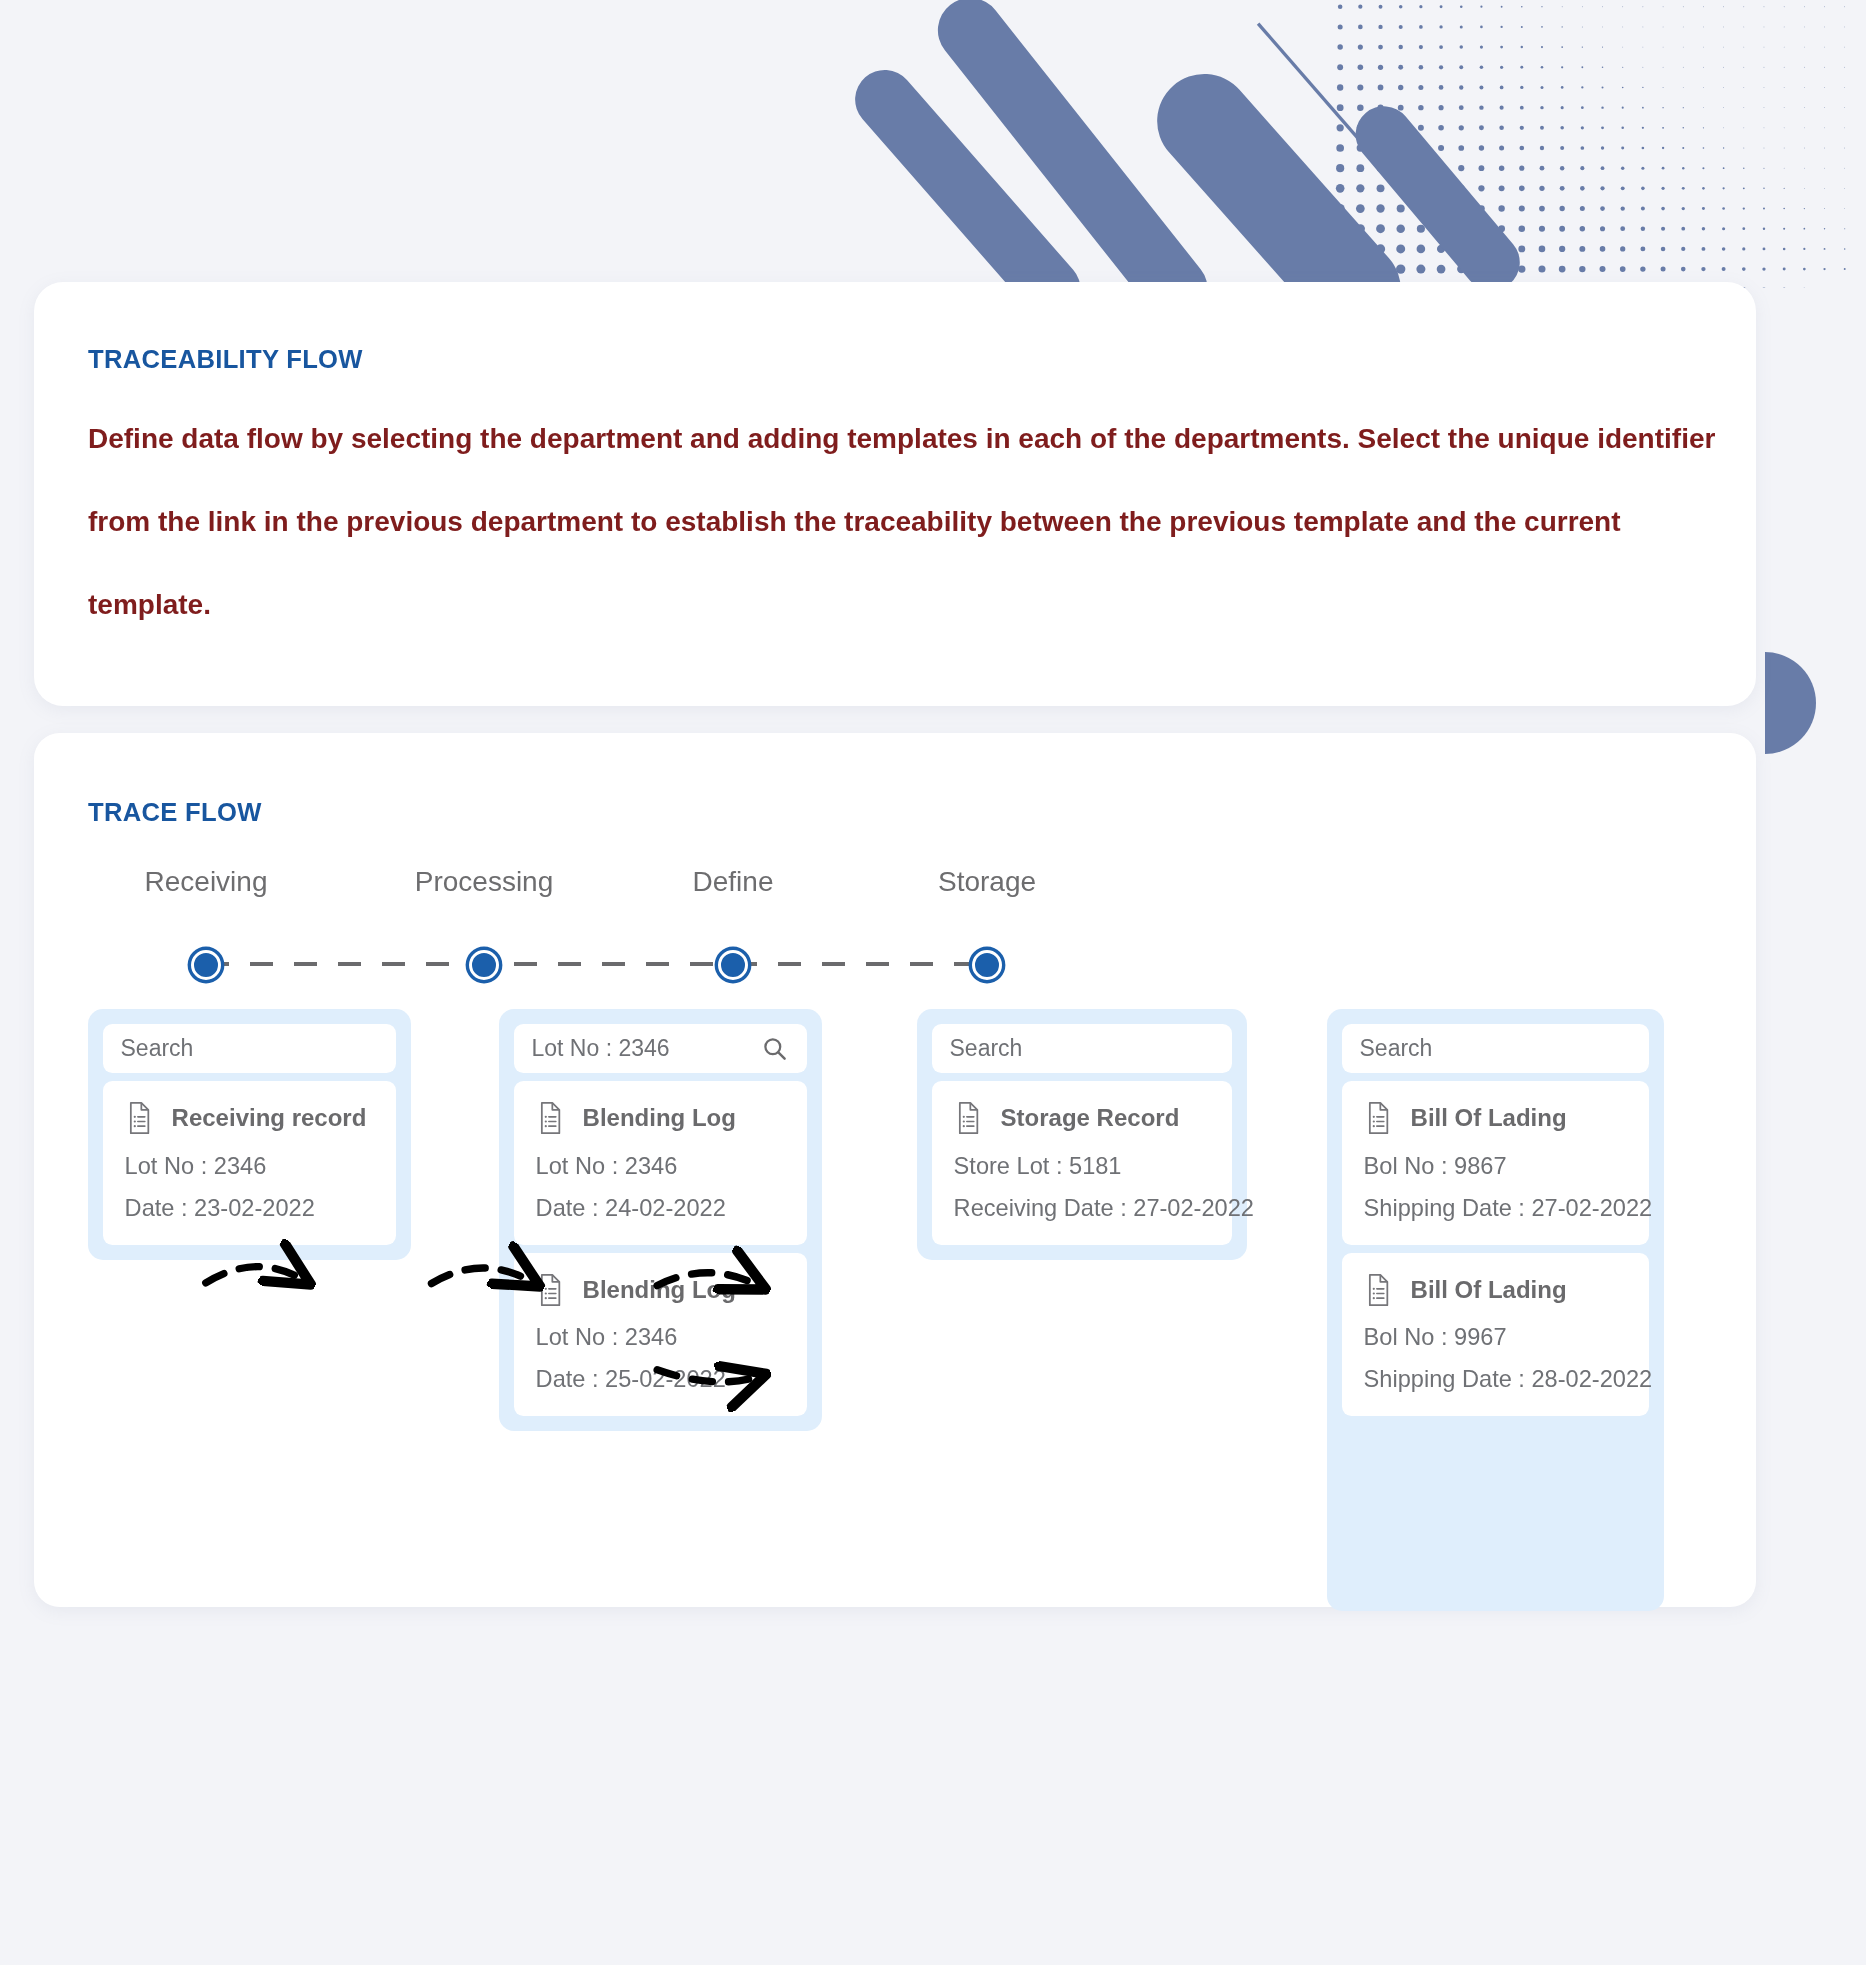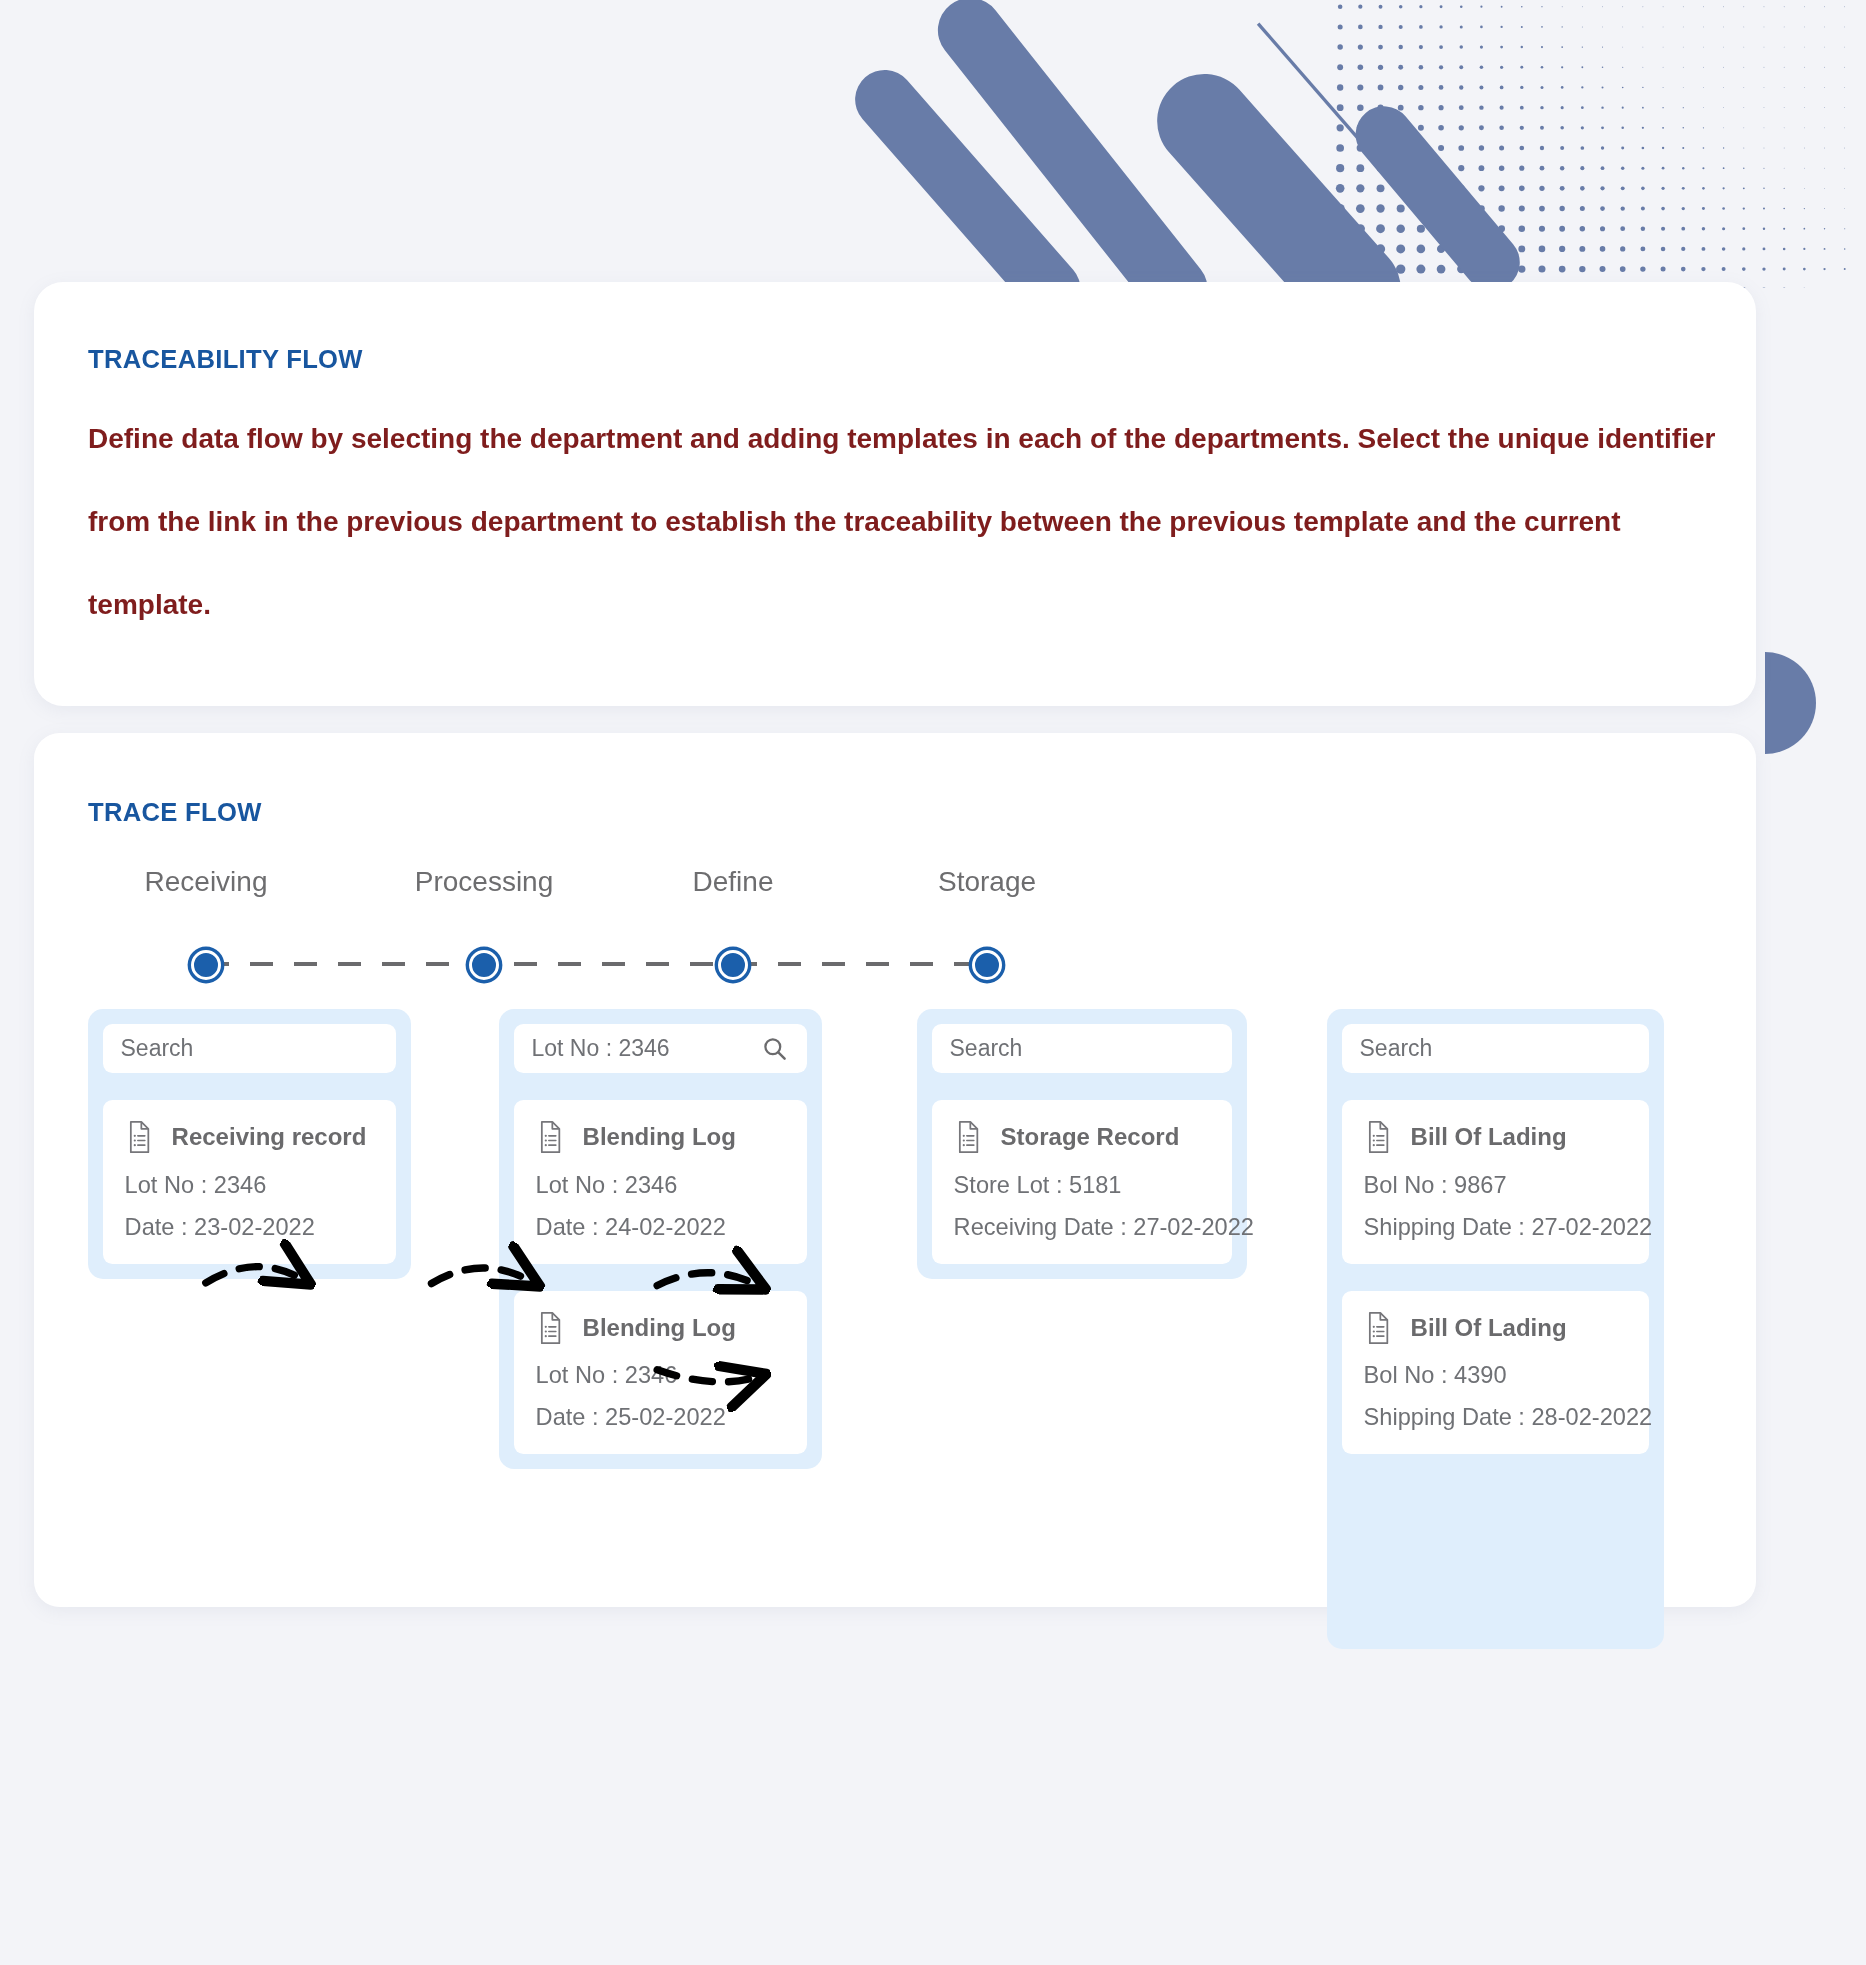--- a/index.html
+++ b/index.html
@@ -126,21 +126,21 @@
     color: #6f7175;
     font-size: 23px;
     flex: 1;
     white-space: nowrap;
   }
   .search-icon-wrap { width: 31px; height: 31px; display: flex; align-items: center; justify-content: center; }
 
   .rec {
     background: #ffffff;
     border-radius: 9.4px;
-    margin-top: 27px;
+    margin-top: 8px;
     padding: 20px 21.6px 23px 21.6px;
   }
   .rec-head {
     display: flex;
     align-items: center;
     gap: 19px;
     margin-bottom: 17.5px;
   }
   .rec-title {
     color: #6a6a6c;
@@ -770,21 +770,21 @@
     <path d="M14 1 v6 h6" fill="none" stroke="#76767a" stroke-width="1.5" stroke-linejoin="round"></path>
     <circle cx="8.4" cy="13" r="0.95" fill="#76767a"></circle>
     <circle cx="8.4" cy="17" r="0.95" fill="#76767a"></circle>
     <circle cx="8.4" cy="21" r="0.95" fill="#76767a"></circle>
     <line x1="11" y1="13" x2="17" y2="13" stroke="#76767a" stroke-width="1.4" stroke-linecap="round"></line>
     <line x1="11" y1="17" x2="17" y2="17" stroke="#76767a" stroke-width="1.4" stroke-linecap="round"></line>
     <line x1="11" y1="21" x2="17" y2="21" stroke="#76767a" stroke-width="1.4" stroke-linecap="round"></line>
   </svg>
             <span class="rec-title">Bill Of Lading</span>
           </div>
-          <div class="rec-line">Bol No : 4390</div>
+          <div class="rec-line">Bol No : 9967</div>
           <div class="rec-line">Shipping Date : 28-02-2022</div>
         </div>
       </div>
     </div>
 
   <svg class="arrows" viewBox="0 0 2556 1628">
     <defs>
       <marker id="ah" viewBox="0 0 12 12" refX="9" refY="6" markerWidth="7" markerHeight="7" orient="auto-start-reverse">
         <path d="M1,1 L11,6 L1,11" fill="none" stroke="#000" stroke-width="2.4" stroke-linecap="round" stroke-linejoin="round"></path>
       </marker>

